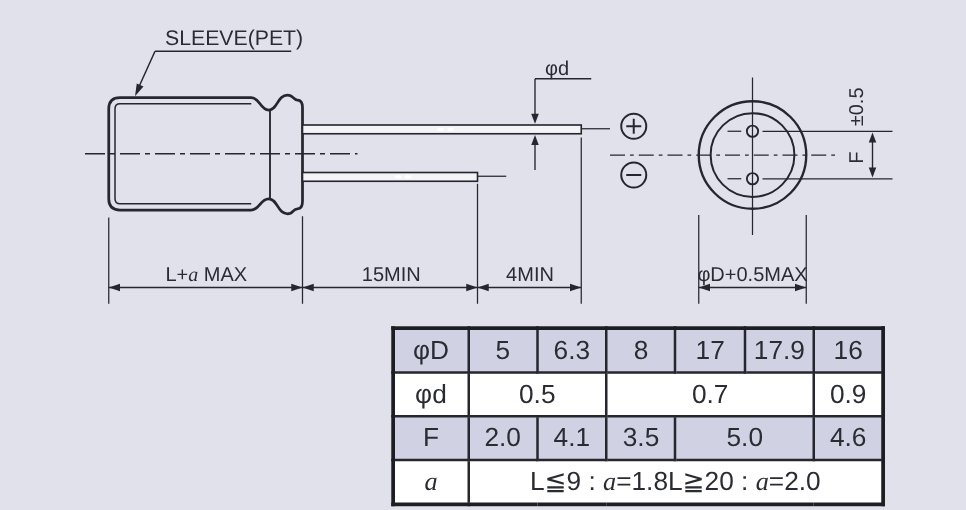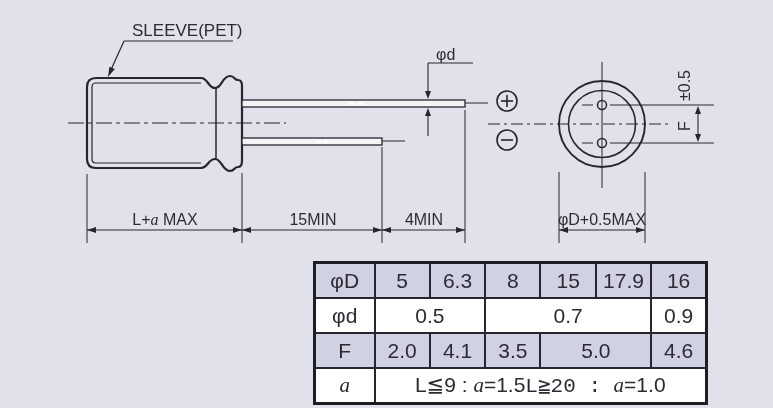--- a/index.html
+++ b/index.html
@@ -30,21 +30,21 @@
     text-align:center;
     vertical-align:middle;
     padding:0;
     height:33px;
     line-height:1;
   }
   .spec-table{border:3px solid #1d1e24;}
   .spec-table col.hdr{width:60px;}
   tr.lavender td{background:#d0d1e3;}
   tr.white td{background:#ffffff;}
-  .note-gap{font-family:Liberation Mono, monospace;}
+  .note-gap{}
 </style>
 </head>
 <body>
 
 <div id="stage">
 
   <svg width="773" height="260" viewBox="0 0 773 260">
 
     <g fill="none" stroke="#26272e">
 
@@ -164,39 +164,39 @@
         <col>
         <col>
         <col>
     </colgroup>
     <tbody>
         <tr class="lavender">
       <td>φD</td>
       <td>5</td>
       <td>6.3</td>
       <td>8</td>
-      <td>15</td>
+      <td>17</td>
       <td>17.9</td>
       <td>16</td>
     </tr>
     <tr class="white">
       <td>φd</td>
       <td colspan="2">0.5</td>
       <td colspan="3">0.7</td>
       <td>0.9</td>
     </tr>
     <tr class="lavender">
       <td>F</td>
       <td>2.0</td>
       <td>4.1</td>
       <td>3.5</td>
       <td colspan="2">5.0</td>
       <td>4.6</td>
     </tr>
     <tr class="white">
       <td class="alpha">a</td>
       <td colspan="6">
-        <span>L≦9 : </span><span class="alpha">a</span><span>=1.5</span><span class="note-gap">L≧20 : </span><span class="alpha">a</span><span>=1.0</span>
+        <span>L≦9 : </span><span class="alpha">a</span><span>=1.8</span><span class="note-gap">L≧20 : </span><span class="alpha">a</span><span>=2.0</span>
       </td>
     </tr>
   </tbody>
     </table>
 </div>
 
 </body></html>

